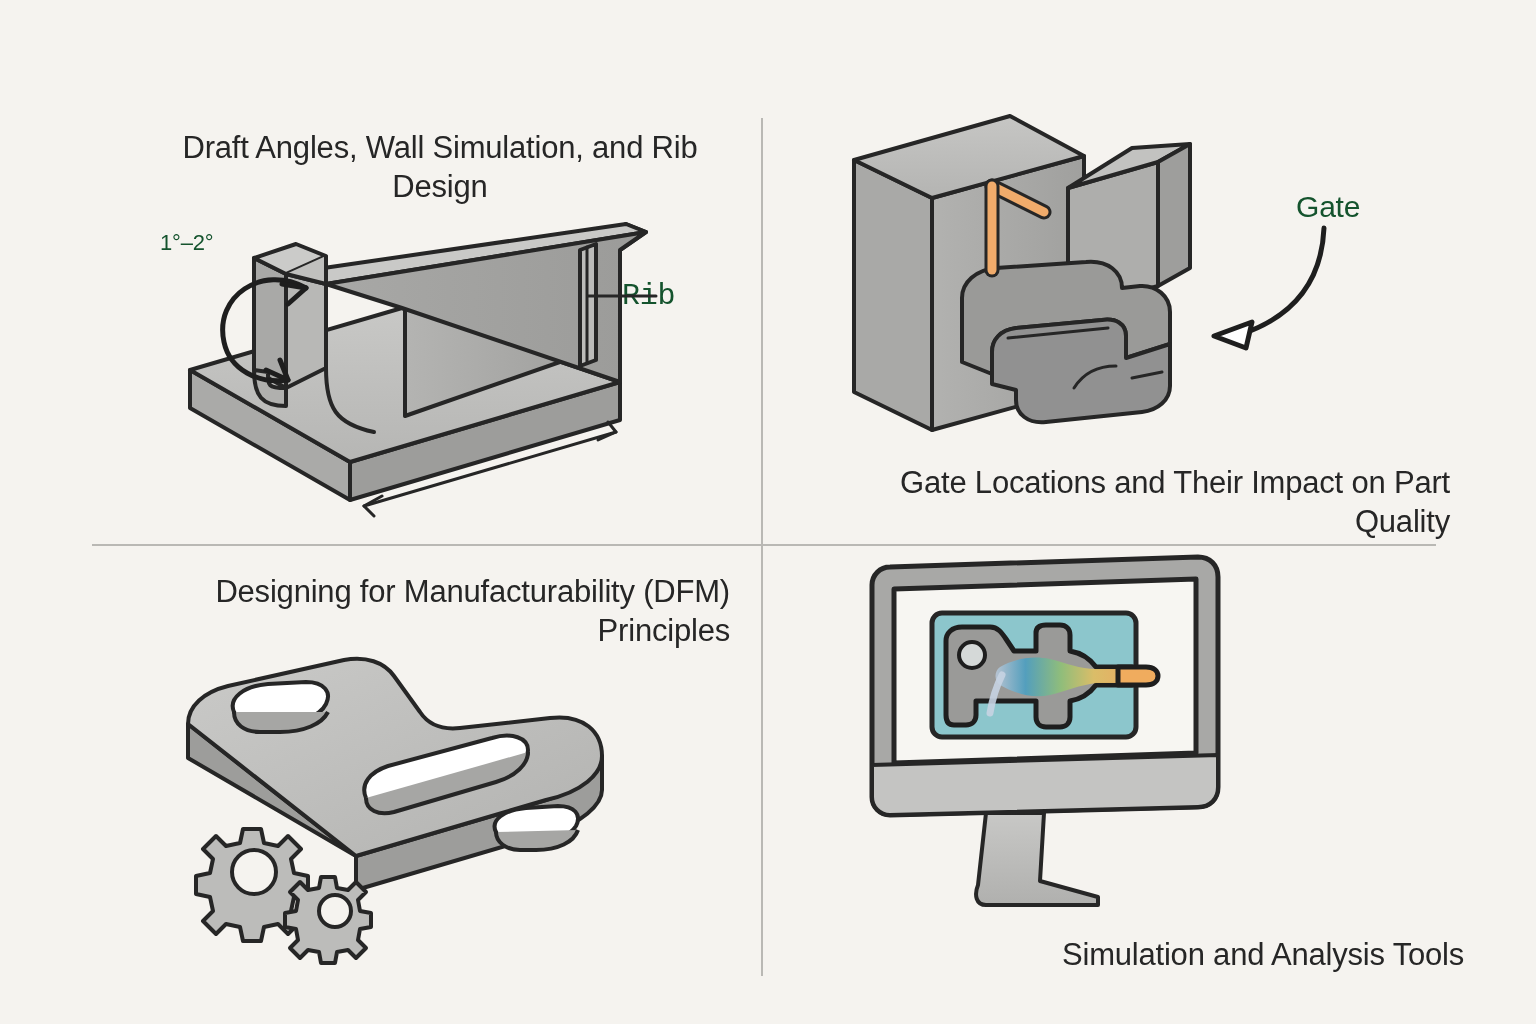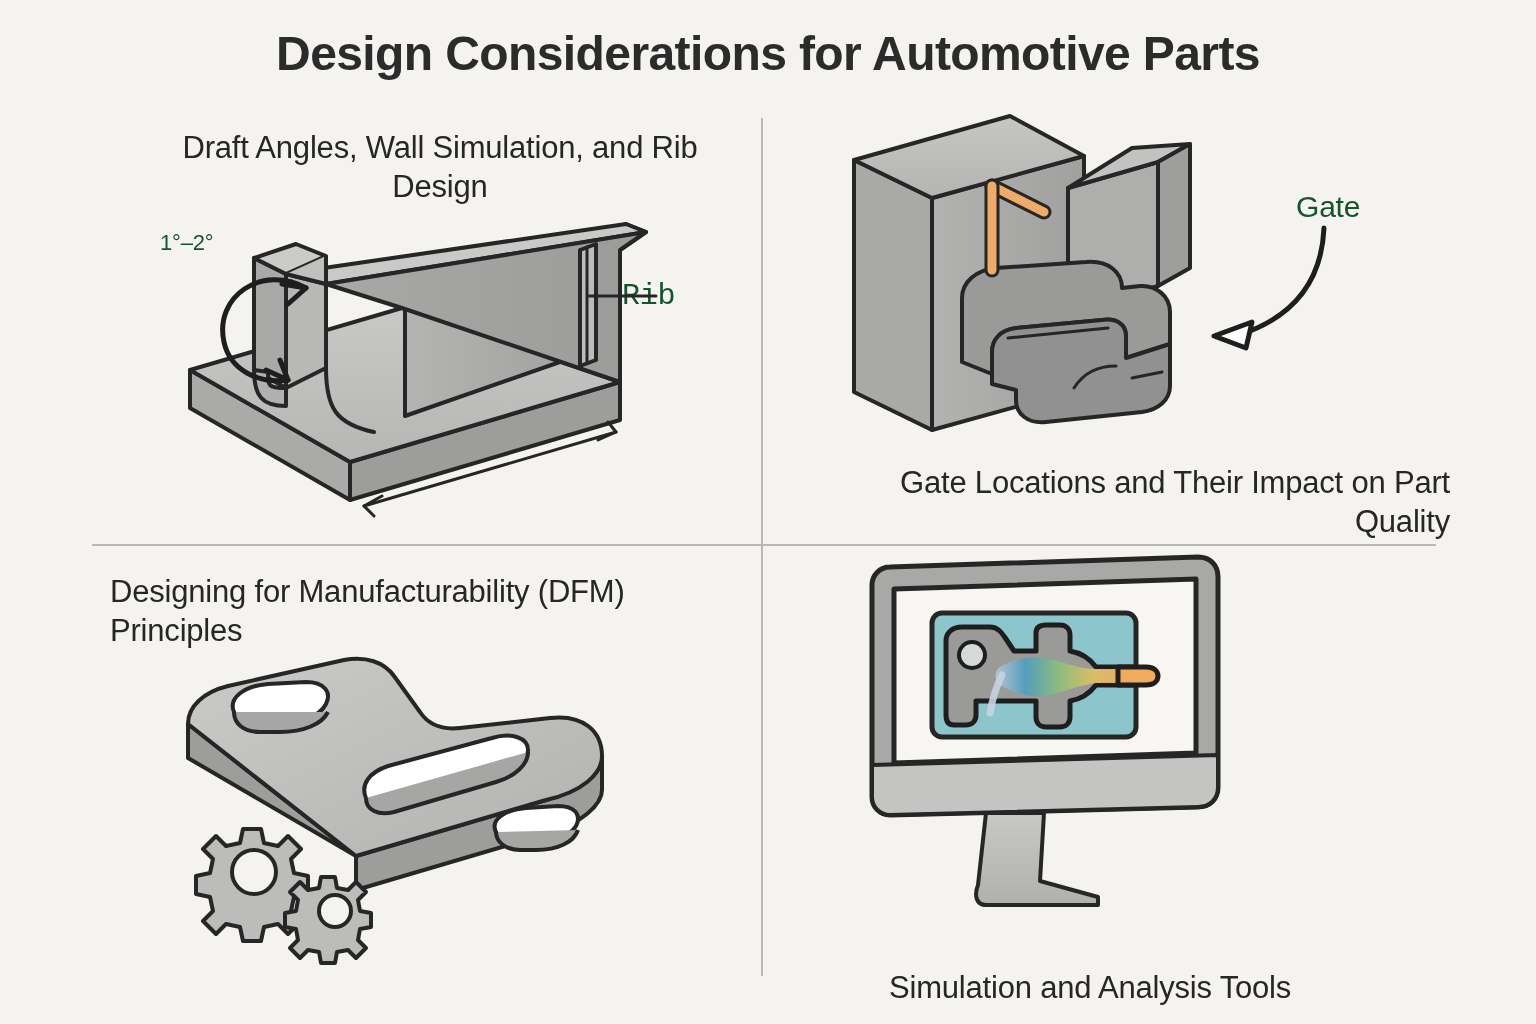--- a/index.html
+++ b/index.html
@@ -32,22 +32,22 @@
   .panel-caption {
     position: absolute;
     font-size: 31px;
     font-weight: 400;
     line-height: 1.26;
     color: #262626;
     letter-spacing: -0.2px;
   }
   #cap-tl { left: 150px;  top: 128px; width: 580px; text-align: center; }
   #cap-tr { left: 810px;  top: 456px; width: 640px; text-align: right; margin-top: 7px; }
-  #cap-bl { left: 110px;  top: 572px; width: 620px; text-align: left; }
-  #cap-br { left: 780px;  top: 935px; width: 620px; text-align: center; margin-top: 33px; }
+  #cap-bl { left: 110px;  top: 572px; width: 620px; text-align: right; }
+  #cap-br { left: 844px;  top: 935px; width: 620px; text-align: right; }
 
   .annot {
     position: absolute;
     font-size: 30px;
     color: #14532d;
     letter-spacing: -0.2px;
     white-space: nowrap;
   }
   #annot-draft { left: 160px;  top: 230px; font-size: 22px; }
   #annot-rib   { left: 622px;  top: 279px; font-family: Liberation Mono, monospace; }
@@ -73,21 +73,20 @@
 
   .ln   { fill: none; stroke: #262626; stroke-width: 4; stroke-linejoin: round; stroke-linecap: round; }
   .ln-t { fill: none; stroke: #262626; stroke-width: 3; stroke-linejoin: round; stroke-linecap: round; }
   .ln-th{ fill: none; stroke: #1e1e1e; stroke-width: 5; stroke-linejoin: round; stroke-linecap: round; }
 </style>
 </head>
 <body>
 
 <div id="page">
 
-  <div class="page-title">Design Considerations for Automotive Parts</div>
 
   <div class="divider" id="div-v"></div>
   <div class="divider" id="div-h"></div>
 
   <div class="panel-caption" id="cap-tl">Draft Angles, Wall Simulation, and Rib Design</div>
 
   <div class="annot" id="annot-draft">1°–2°</div>
 
   <div class="annot" id="annot-rib">Rib</div>
 

